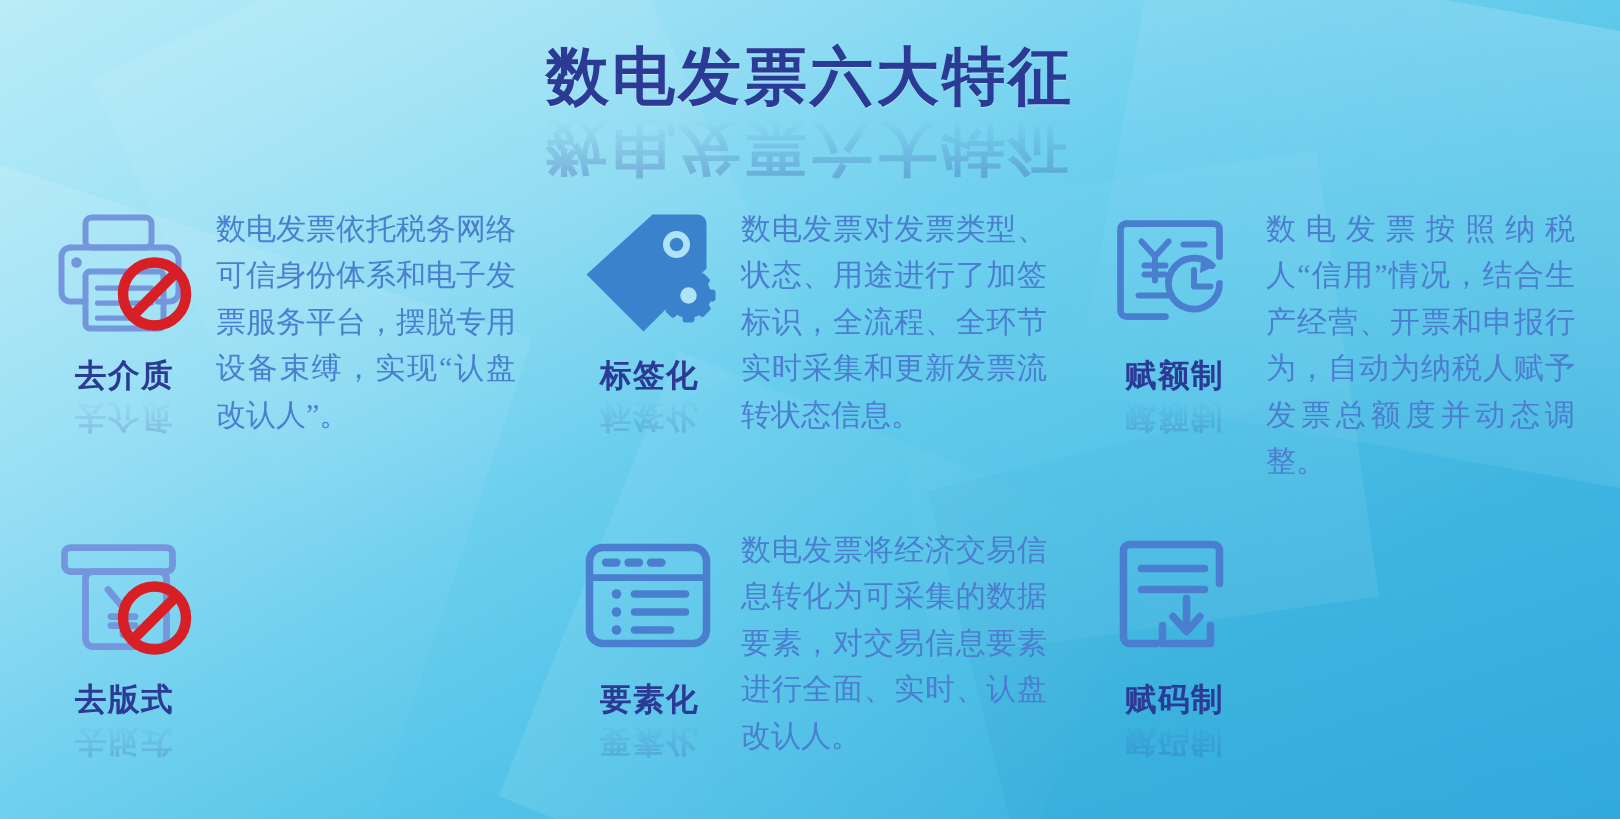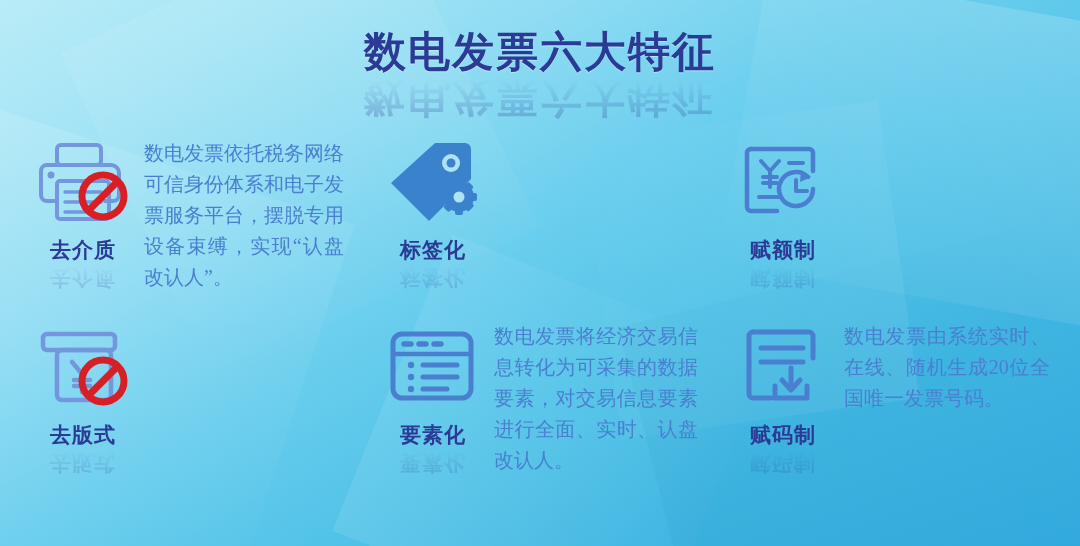--- a/index.html
+++ b/index.html
@@ -222,39 +222,41 @@
               <rect x="19" y="19" width="9" height="8" rx="2" fill="#3b82cc" transform="rotate(-45 23.5 23)"></rect>
               <rect x="19" y="0" width="8" height="9" rx="2" fill="#3b82cc" transform="rotate(45 23 4.5)"></rect>
               <rect x="0" y="19" width="8" height="9" rx="2" fill="#3b82cc" transform="rotate(45 4 23.5)"></rect>
               <circle cx="14" cy="14" r="5.5" fill="#aee2f5"></circle>
             </g>
           </svg>
         </div>
         <div class="feature-label">标签化</div>
         <div class="feature-label-reflection">标签化</div>
       </div>
+      <div class="desc">数电发票对发票类型、状态、用途进行了加签标识，全流程、全环节实时采集和更新发票流转状态信息。</div>
     </div>
 
     <div class="feature c3 r1">
       <div class="icon-col">
         <div class="icon-art">
           <svg width="92" height="86" viewBox="0 0 92 86" fill="none">
             <path d="M14 10 h58 a4 4 0 0 1 4 4 v18" stroke="#4a7fd0" stroke-width="4.5" fill="none" stroke-linecap="round"></path>
             <path d="M14 10 a4 4 0 0 0 -4 4 v54 a4 4 0 0 0 4 4 h26" stroke="#4a7fd0" stroke-width="4.5" fill="none" stroke-linecap="round"></path>
             <path d="M24 22 L33 32 M42 22 L33 32 M33 32 V48 M26 38 H40 M26 44 H40" stroke="#4a7fd0" stroke-width="4" stroke-linecap="round"></path>
             <line x1="52" y1="24" x2="66" y2="24" stroke="#4a7fd0" stroke-width="4" stroke-linecap="round"></line>
             <line x1="22" y1="58" x2="44" y2="58" stroke="#4a7fd0" stroke-width="4" stroke-linecap="round"></line>
             <path d="M76 50 a17 17 0 1 1 -5 -12" stroke="#4a7fd0" stroke-width="4.5" fill="none" stroke-linecap="round"></path>
             <path d="M64 31 L74 38 L63 43 Z" fill="#4a7fd0"></path>
             <path d="M59 41 V52 H70" stroke="#4a7fd0" stroke-width="4" fill="none" stroke-linecap="round" stroke-linejoin="round"></path>
           </svg>
         </div>
         <div class="feature-label">赋额制</div>
         <div class="feature-label-reflection">赋额制</div>
       </div>
+      <div class="desc">数电发票按照纳税人“信用”情况，结合生产经营、开票和申报行为，自动为纳税人赋予发票总额度并动态调整。</div>
     </div>
 
     <div class="feature c1 r2">
       <div class="icon-col">
         <div class="icon-art">
           <svg width="92" height="86" viewBox="0 0 92 86" fill="none">
             <path d="M10 10 h64 a4 4 0 0 1 4 4 v8 a4 4 0 0 1 -4 4 h-64 a4 4 0 0 1 -4 -4 v-8 a4 4 0 0 1 4 -4 z" stroke="#7396dd" stroke-width="4.5" fill="none"></path>
             <rect x="20" y="26" width="54" height="50" rx="5" stroke="#7396dd" stroke-width="4.5" fill="none"></rect>
             <path d="M35 38 L45 50 M55 38 L45 50 M45 50 V68 M37 56 H53 M37 62 H53" stroke="#7396dd" stroke-width="4.5" stroke-linecap="round"></path>
           </svg>
@@ -300,17 +302,16 @@
             <line x1="24" y1="24" x2="66" y2="24" stroke="#4a7fd0" stroke-width="5" stroke-linecap="round"></line>
             <line x1="24" y1="38" x2="66" y2="38" stroke="#4a7fd0" stroke-width="5" stroke-linecap="round"></line>
             <line x1="54" y1="44" x2="54" y2="64" stroke="#4a7fd0" stroke-width="5" stroke-linecap="round"></line>
             <path d="M45 56 L54 66 L63 56" stroke="#4a7fd0" stroke-width="5" fill="none" stroke-linecap="round" stroke-linejoin="round"></path>
             <path d="M38 62 v12 h32 v-12" stroke="#4a7fd0" stroke-width="5" fill="none" stroke-linecap="round" stroke-linejoin="round"></path>
           </svg>
         </div>
         <div class="feature-label">赋码制</div>
         <div class="feature-label-reflection">赋码制</div>
       </div>
-      <div class="desc">数电发票由系统实时、在线、随机生成20位全国唯一发票号码。</div>
     </div>
 
   </div>
 </div>
 
 </body></html>

